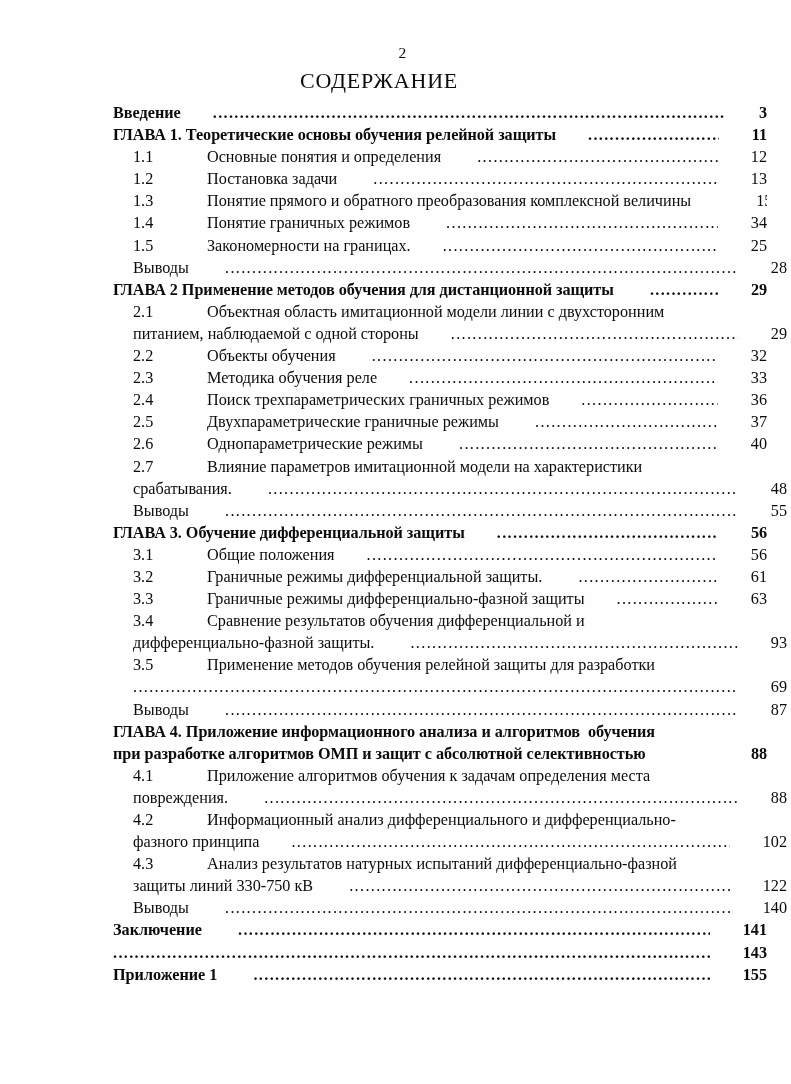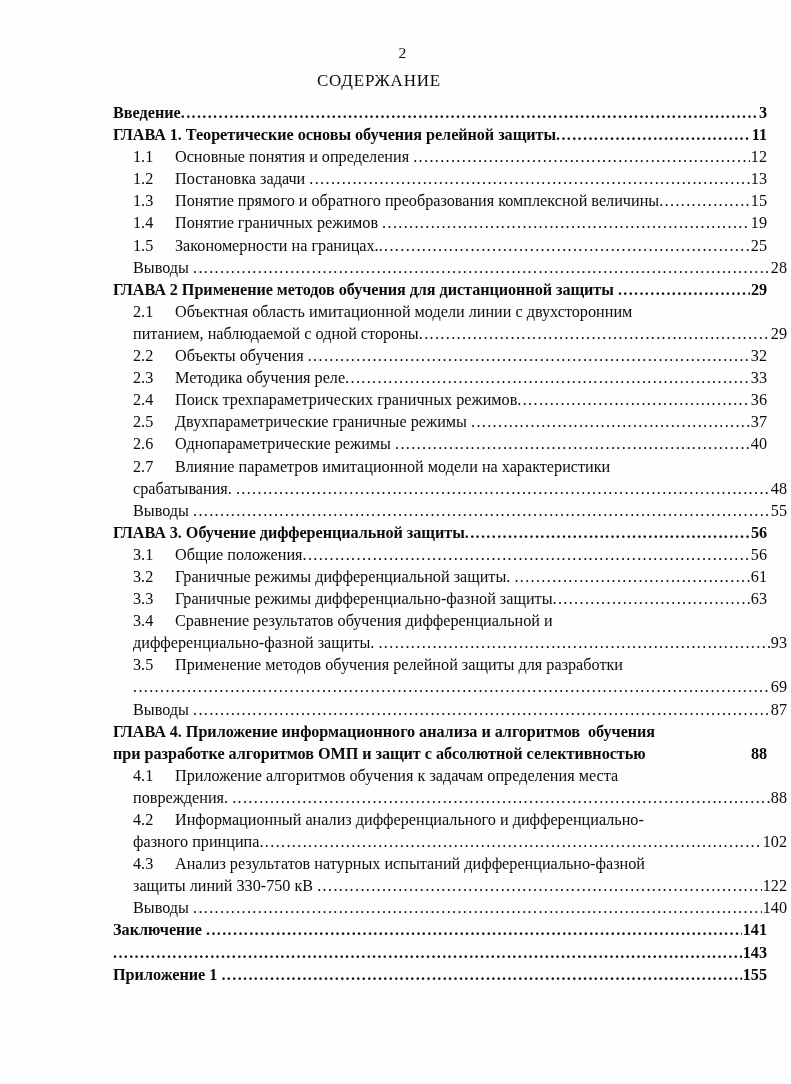--- a/index.html
+++ b/index.html
@@ -36,21 +36,21 @@
     letter-spacing: 0.2px;
     padding-left: 14px;
     box-sizing: border-box;
   }
   .doc-title {
     position: absolute;
     top: 70px;
     left: 0;
     width: 758px;
     text-align: center;
-    font-size: 17px;
+    font-size: 22px;
     line-height: 22px;
     letter-spacing: 0.8px;
     padding-left: 0;
     box-sizing: border-box;
   }
 
   
   .toc {
     position: absolute;
     top: 102px;
@@ -66,20 +66,21 @@
     position: relative;
   }
 
   
   .row {
     display: flex;
     align-items: baseline;
     width: 100%;
     white-space: nowrap;
     overflow: hidden;
+    gap: 32px;
   }
   .row .txt {
     flex: 0 0 auto;
     white-space: pre;
   }
   .row .leader {
     flex: 1 1 auto;
     overflow: hidden;
     min-width: 0;
     white-space: nowrap;
@@ -168,21 +169,21 @@
           <span class="txt">Понятие прямого и обратного преобразования комплексной величины</span>
           <span class="leader"></span>
           <span class="pg">15</span>
         </div>
       </div>
       <div class="entry lvl-section">
         <div class="row numline">
           <span class="num">1.4</span>
           <span class="txt">Понятие граничных режимов </span>
           <span class="leader"></span>
-          <span class="pg">19</span>
+          <span class="pg">34</span>
         </div>
       </div>
       <div class="entry lvl-section">
         <div class="row numline">
           <span class="num">1.5</span>
           <span class="txt">Закономерности на границах.</span>
           <span class="leader"></span>
           <span class="pg">25</span>
         </div>
       </div>

